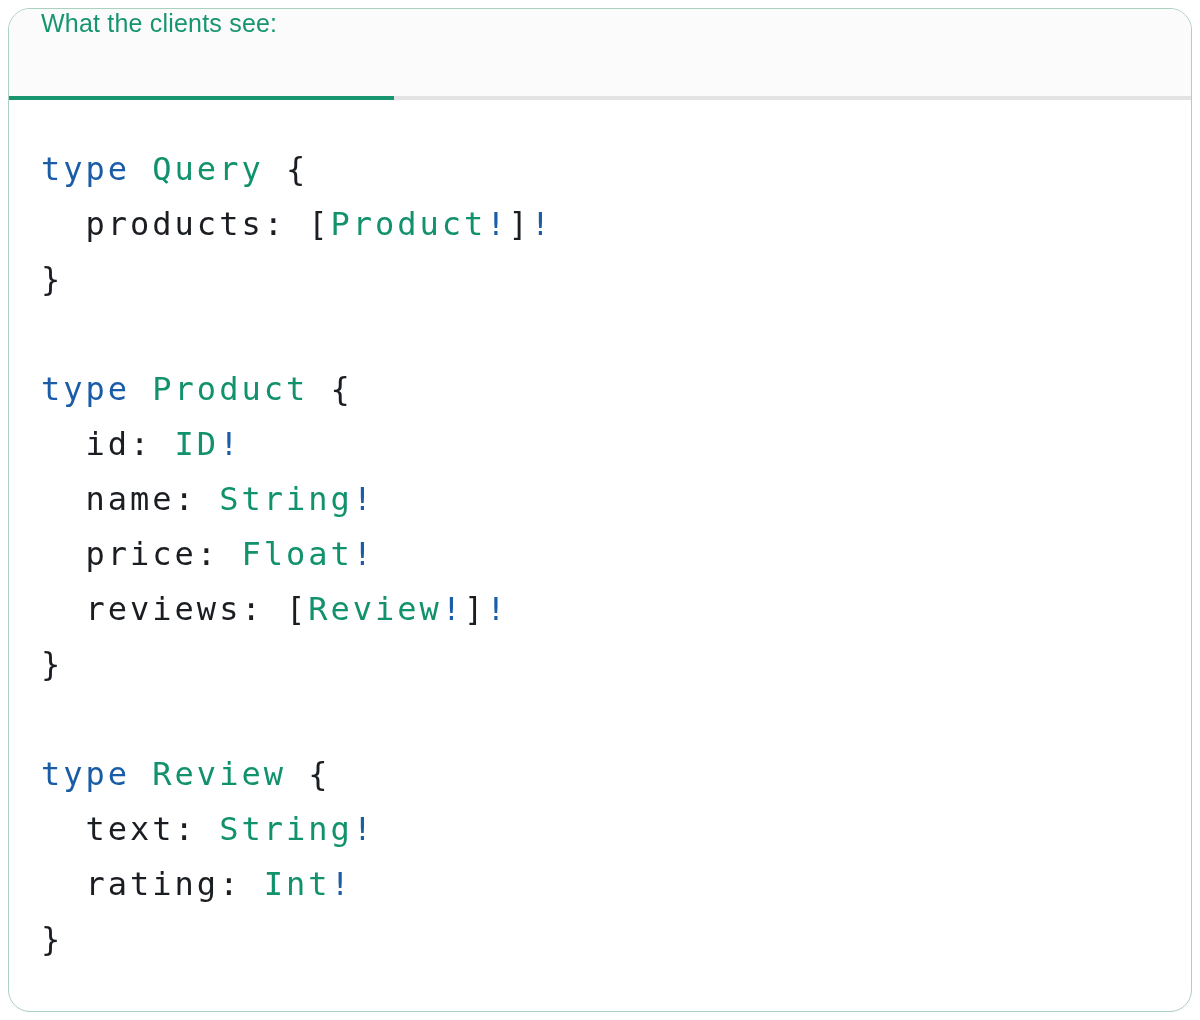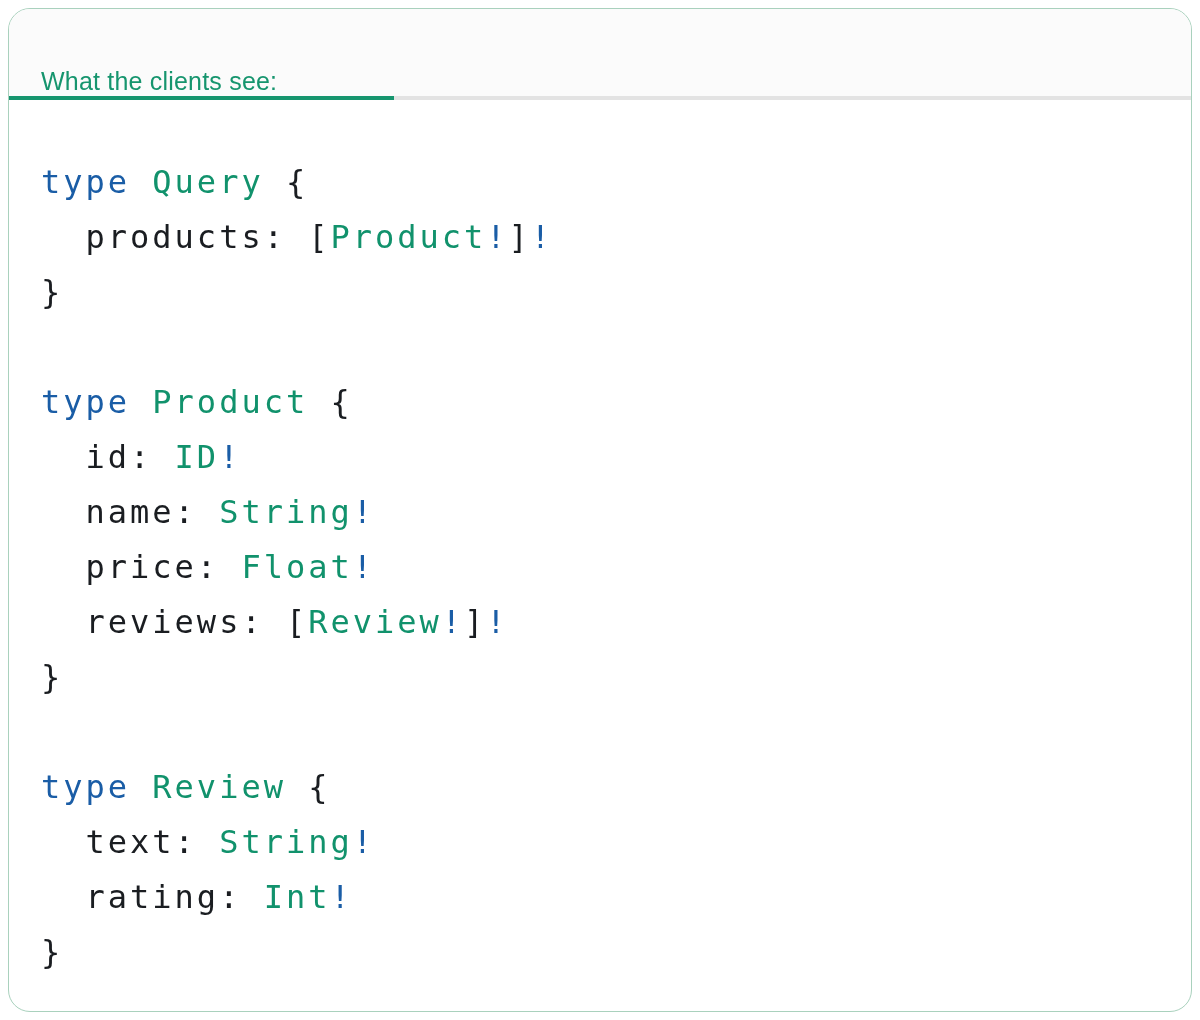--- a/index.html
+++ b/index.html
@@ -31,21 +31,21 @@
     border-radius: 22px;
     overflow: hidden;
   }
   .tab-bar {
     position: relative;
     height: 87px;
     background: var(--header-bg);
   }
   .tab {
     display: flex;
-    align-items: flex-end;
+    align-items: flex-start;
     height: 100%;
     padding-left: 32px;
     cursor: pointer;
   }
   .tab-label {
     color: var(--accent-teal);
     font-size: 25px;
     font-weight: 500;
     letter-spacing: 0.2px;
   }
@@ -58,21 +58,21 @@
   .underline-active {
     position: absolute;
     left: 0;
     top: 0;
     height: 4px;
     width: 385px;
     background: var(--accent-teal);
   }
   pre.code {
     margin: 0;
-    padding: 55px 20px 0 32px;
+    padding: 42px 20px 0 32px;
     font-family: "DejaVu Sans Mono", monospace;
     font-size: 32px;
     line-height: 55px;
     letter-spacing: 3px;
     color: var(--text-dark);
   }
   .line { height: 55px; white-space: pre; }
   .tok-plain { color: var(--text-dark); }
   .tok-kw    { color: var(--keyword-blue); }
   .tok-type  { color: var(--type-teal); }

